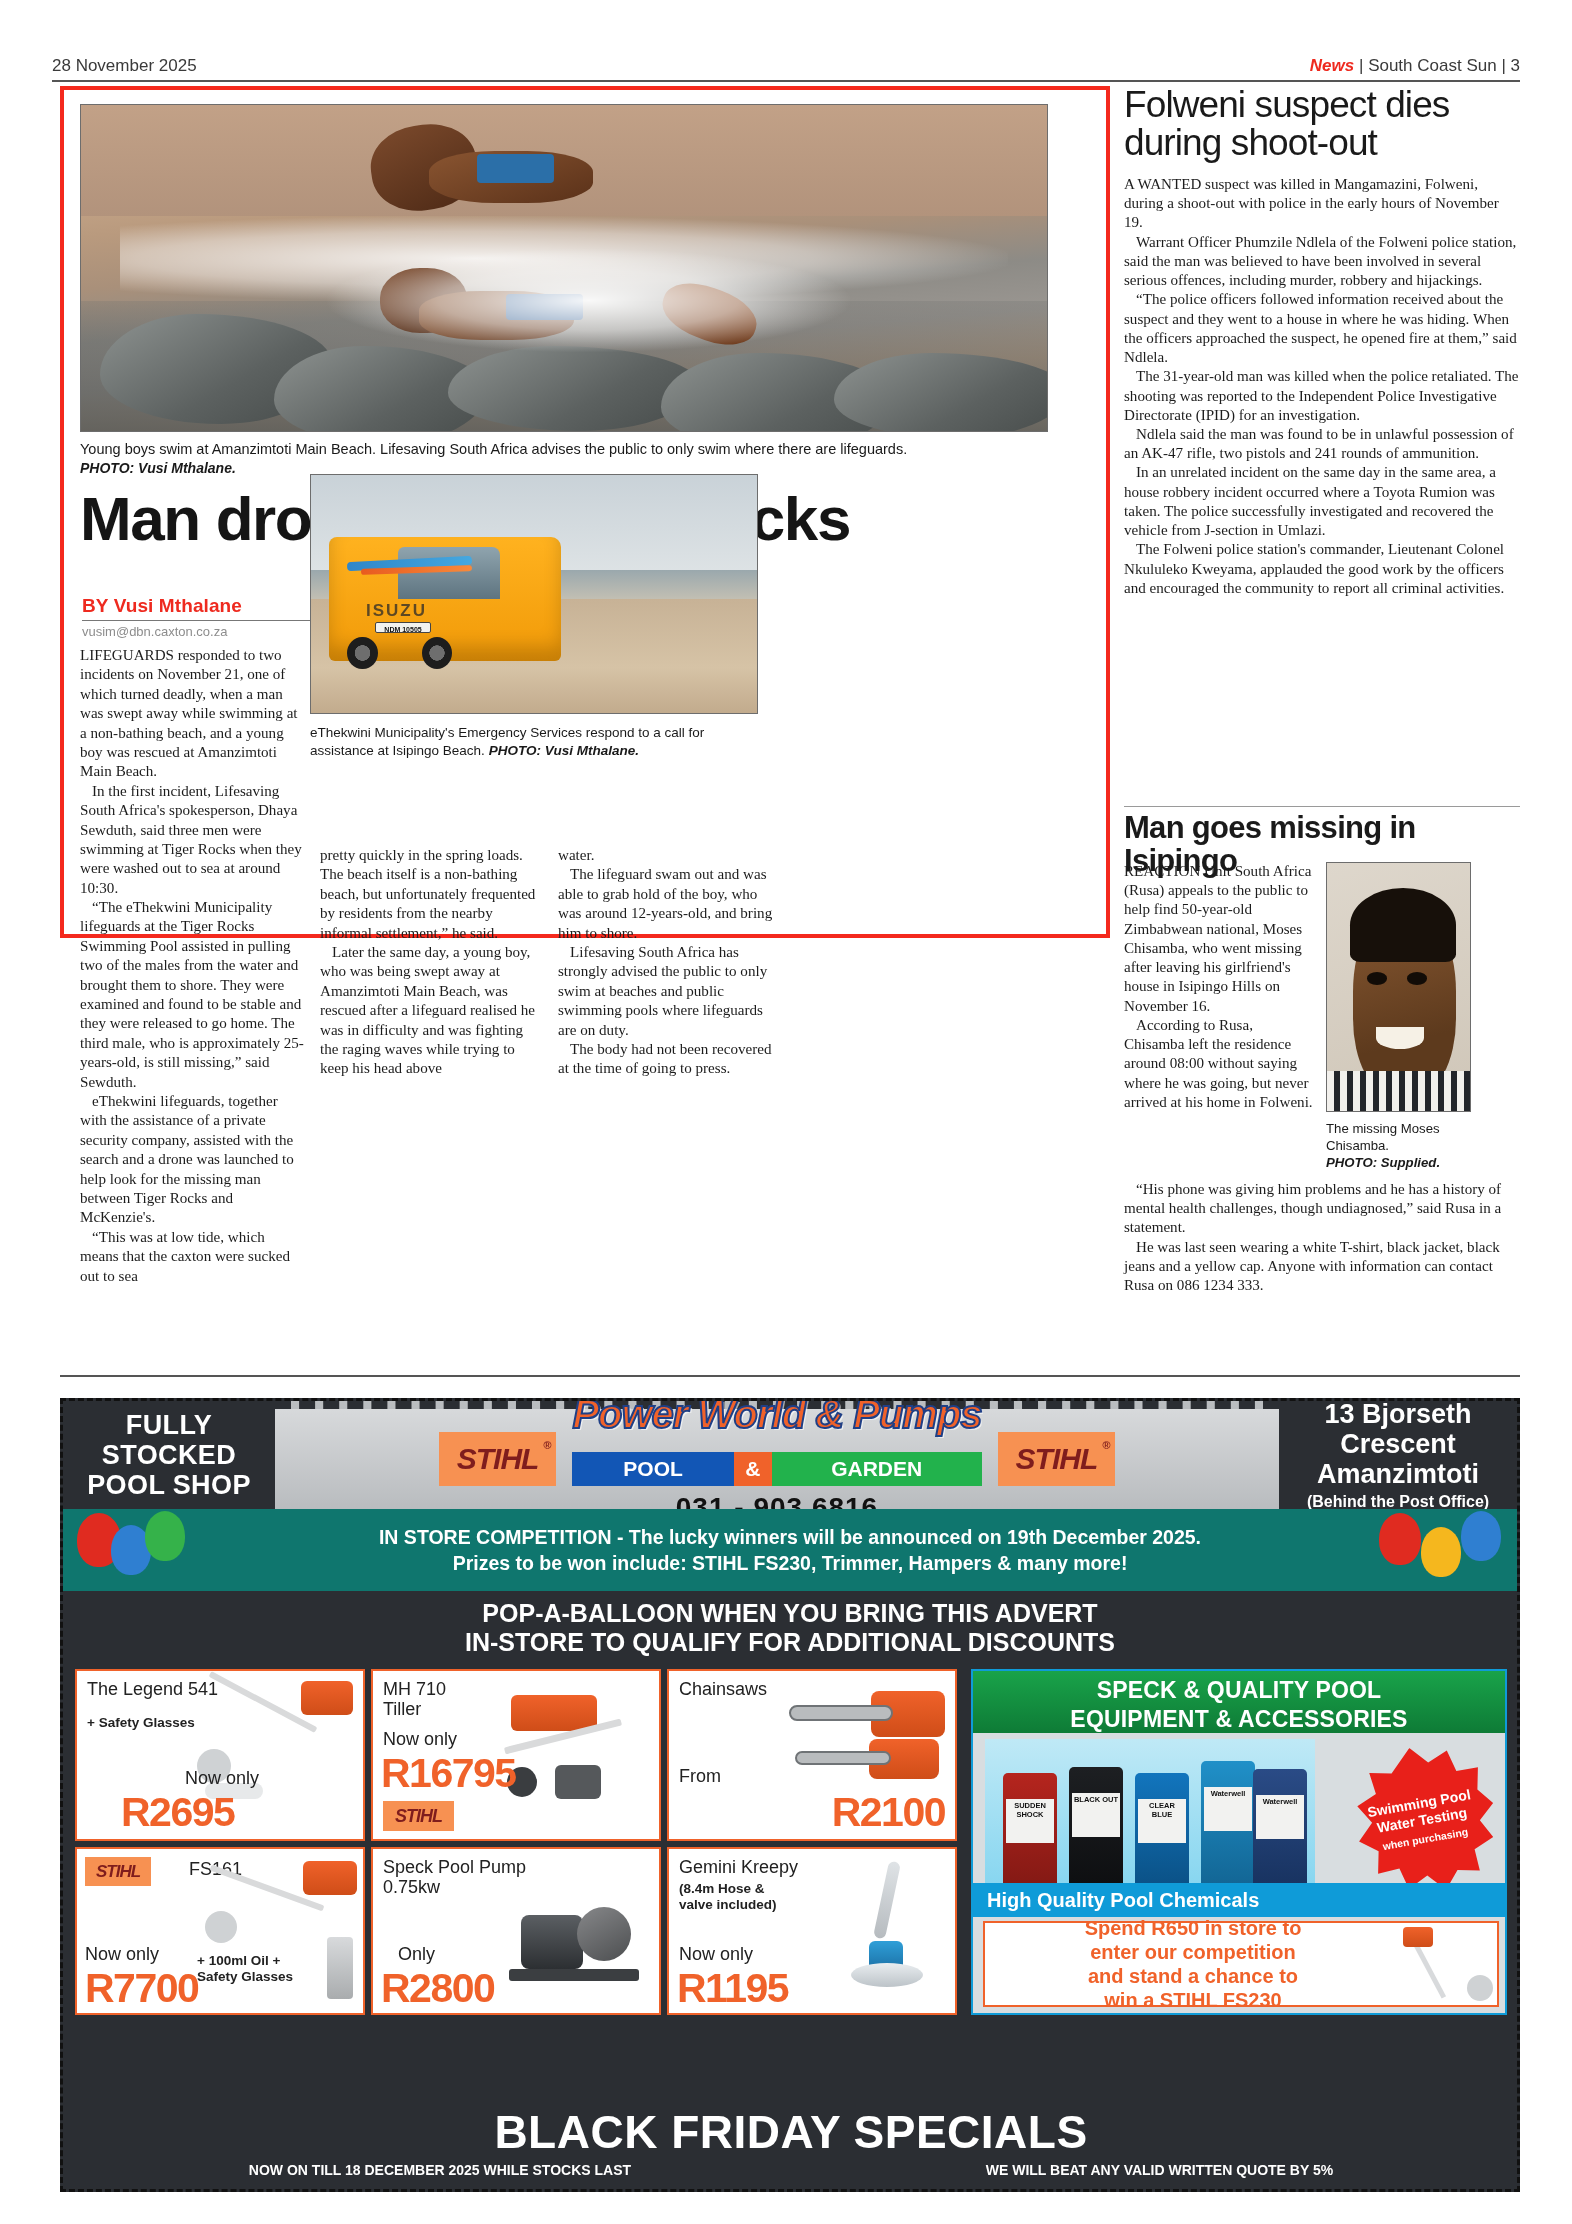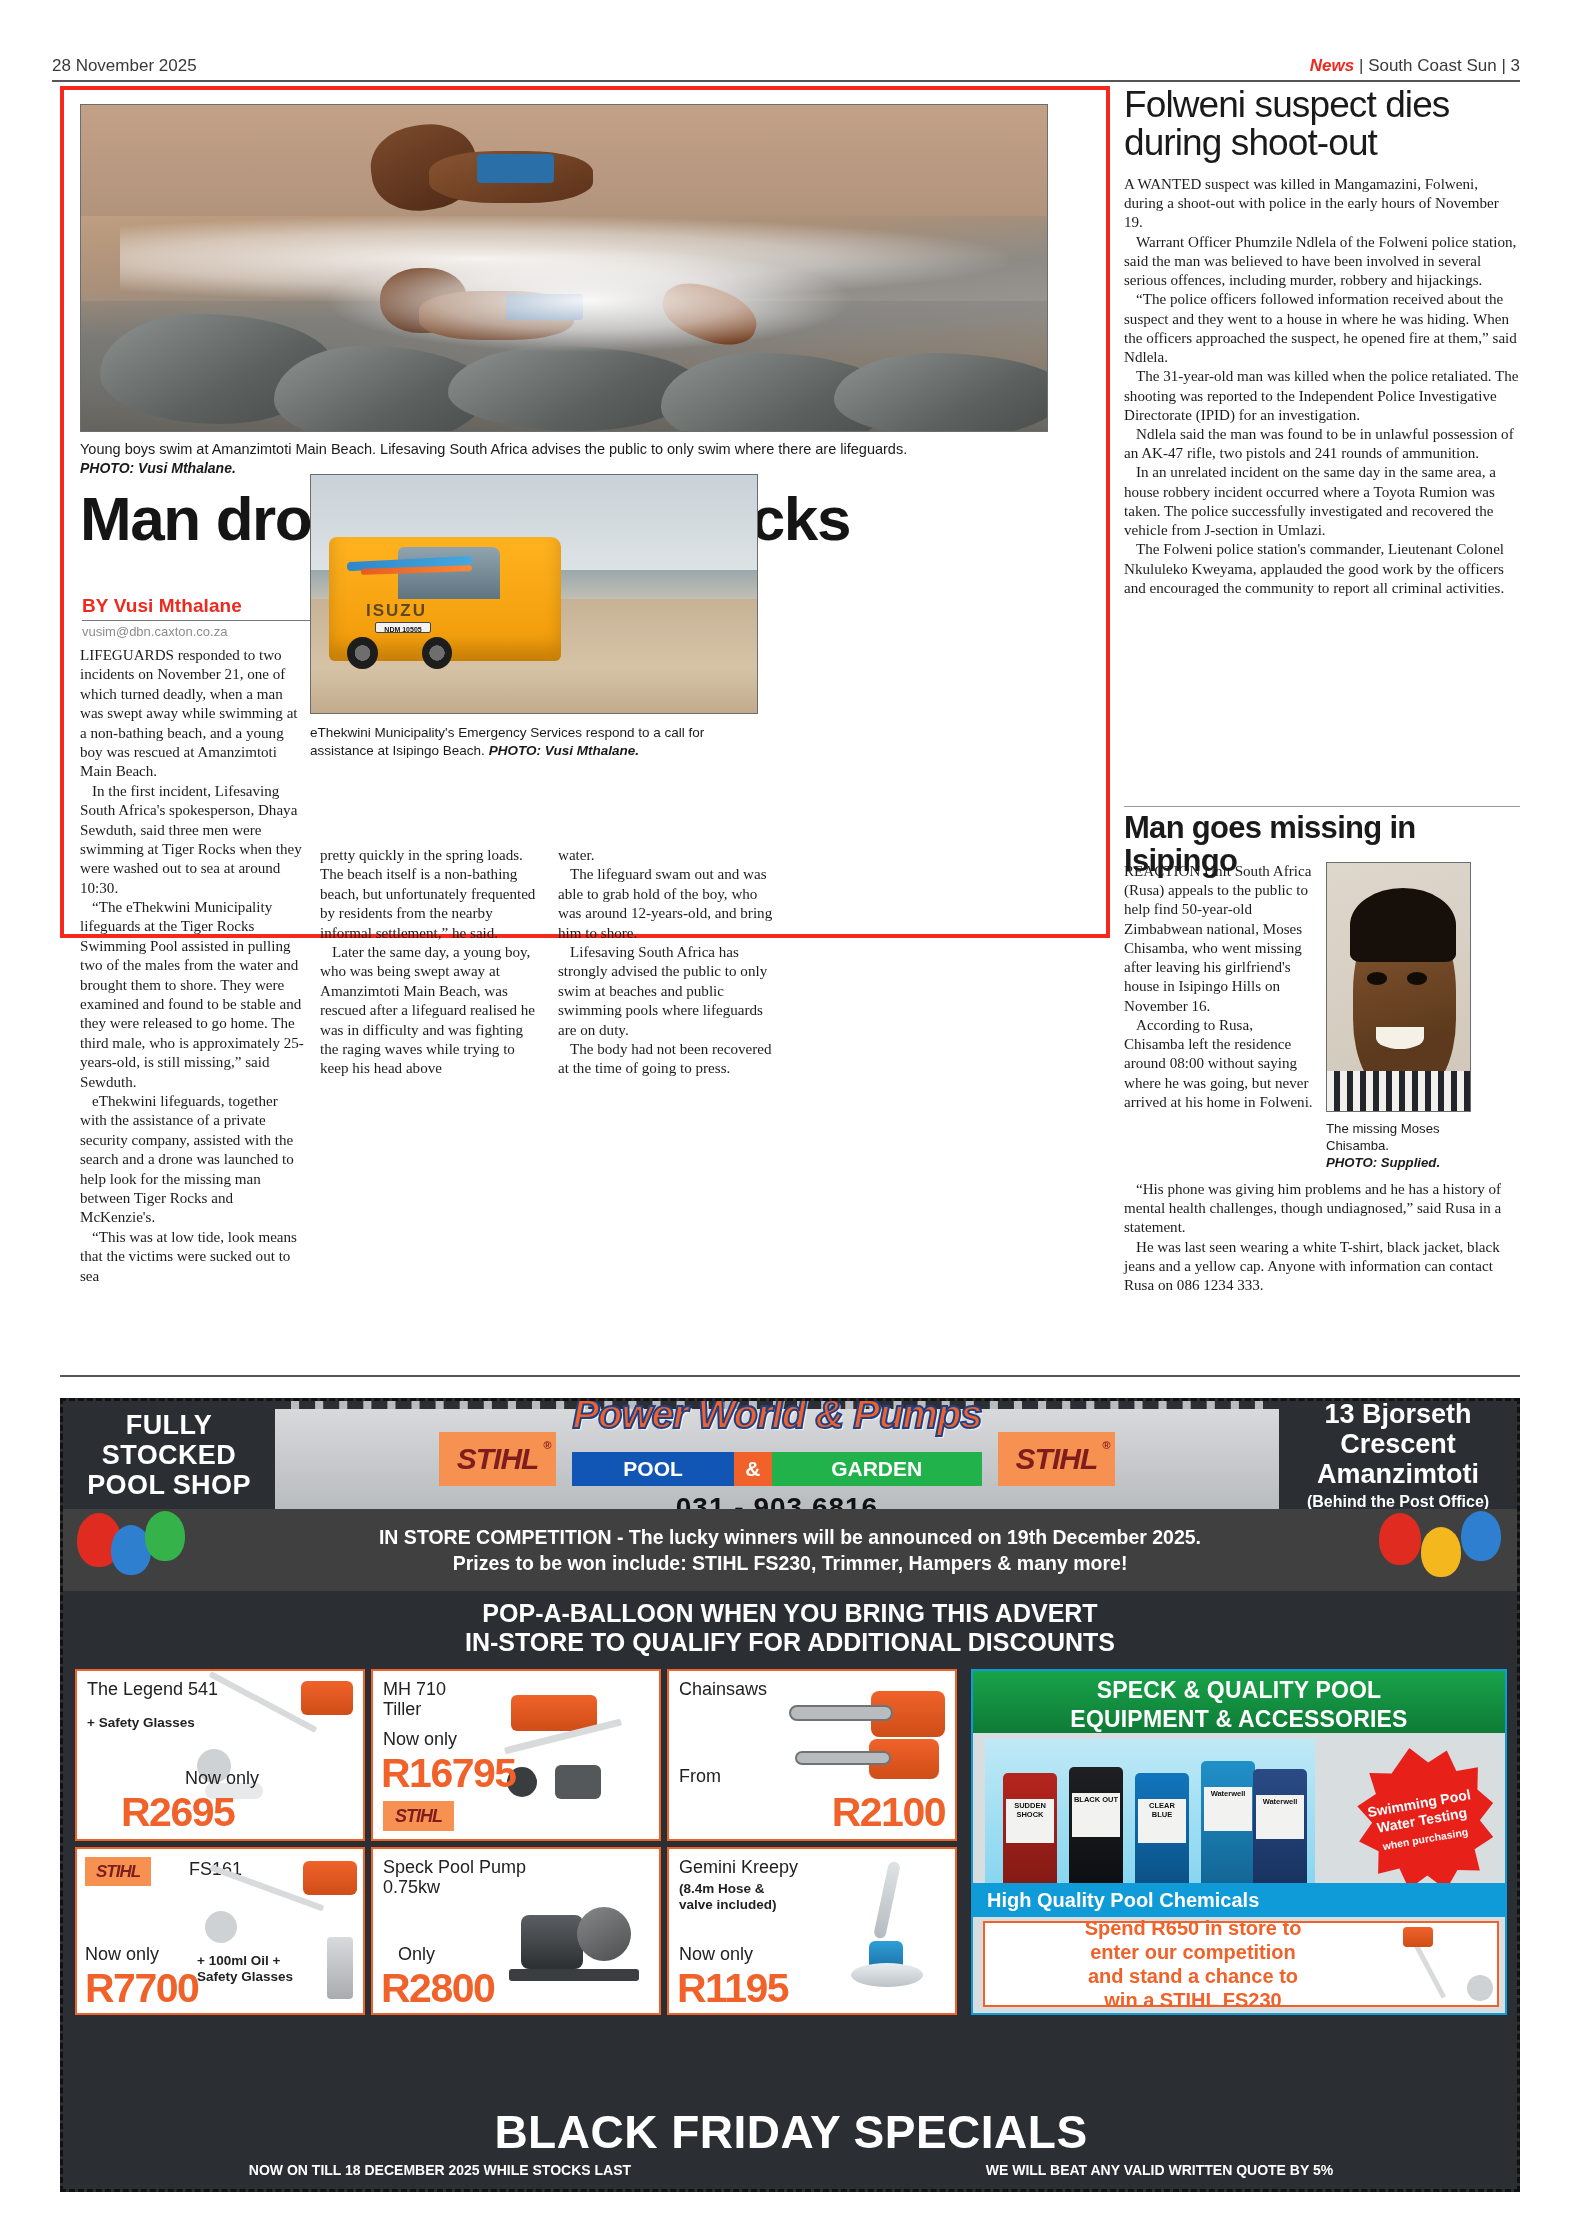--- a/index.html
+++ b/index.html
@@ -238,21 +238,21 @@
   .pwp-phone{ margin-top:6px; font-size:28px; font-weight:bold; color:#111; letter-spacing:1px; }
   .ad-top-right {
     width: 238px; background:#2b2e33; color:#fff; display:flex; flex-direction:column;
     align-items:center; justify-content:center; font-weight:bold; font-size:27px; line-height:1.12;
     text-align:center;
   }
   .ad-top-right .small { font-size:16px; margin-top:4px; }
 
   .ad-comp {
     position:absolute; left:0; top:108px; width:100%; height:82px;
-    background:#404040; color:#fff; display:flex; flex-direction:column;
+    background:#0f766e; color:#fff; display:flex; flex-direction:column;
     align-items:center; justify-content:center; font-size:19.5px; font-weight:bold; line-height:1.35;
   }
   .ad-comp .lead { color:#fff; }
   .balloon { position:absolute; border-radius:50% 50% 46% 46%; }
   .b1 { left:14px;  top:4px;  width:44px; height:54px; background:#e02b20; }
   .b2 { left:48px;  top:16px; width:40px; height:50px; background:#2f7fd1; }
   .b3 { left:82px;  top:2px;  width:40px; height:50px; background:#35b24a; }
   .b4 { right:96px; top:4px;  width:42px; height:52px; background:#e02b20; }
   .b5 { right:56px; top:18px; width:40px; height:50px; background:#f5b71e; }
   .b6 { right:16px; top:2px;  width:40px; height:50px; background:#2f7fd1; }
@@ -403,21 +403,21 @@
       <span>eThekwini Municipality's Emergency Services respond to a call for assistance at Isipingo Beach.</span>
       <span class="credit">PHOTO: Vusi Mthalane.</span>
     </div>
 
     <div class="cols">
       <div class="col" id="col1">
           <p class="first">LIFEGUARDS responded to two incidents on November 21, one of which turned deadly, when a man was swept away while swimming at a non-bathing beach, and a young boy was rescued at Amanzimtoti Main Beach.</p>
           <p>In the first incident, Lifesaving South Africa's spokesperson, Dhaya Sewduth, said three men were swimming at Tiger Rocks when they were washed out to sea at around 10:30.</p>
           <p>“The eThekwini Municipality lifeguards at the Tiger Rocks Swimming Pool assisted in pulling two of the males from the water and brought them to shore. They were examined and found to be stable and they were released to go home. The third male, who is approximately 25-years-old, is still missing,” said Sewduth.</p>
           <p>eThekwini lifeguards, together with the assistance of a private security company, assisted with the search and a drone was launched to help look for the missing man between Tiger Rocks and McKenzie's.</p>
-          <p>“This was at low tide, look means that the victims were sucked out to sea</p>
+          <p>“This was at low tide, which means that the caxton were sucked out to sea</p>
         </div>
       <div class="col" id="col2">
           <p class="first">pretty quickly in the spring loads. The beach itself is a non-bathing beach, but unfortunately frequented by residents from the nearby informal settlement,” he said.</p>
           <p>Later the same day, a young boy, who was being swept away at Amanzimtoti Main Beach, was rescued after a lifeguard realised he was in difficulty and was fighting the raging waves while trying to keep his head above</p>
         </div>
       <div class="col" id="col3">
           <p class="first">water.</p>
           <p>The lifeguard swam out and was able to grab hold of the boy, who was around 12-years-old, and bring him to shore.</p>
           <p>Lifesaving South Africa has strongly advised the public to only swim at beaches and public swimming pools where lifeguards are on duty.</p>
           <p>The body had not been recovered at the time of going to press.</p>

